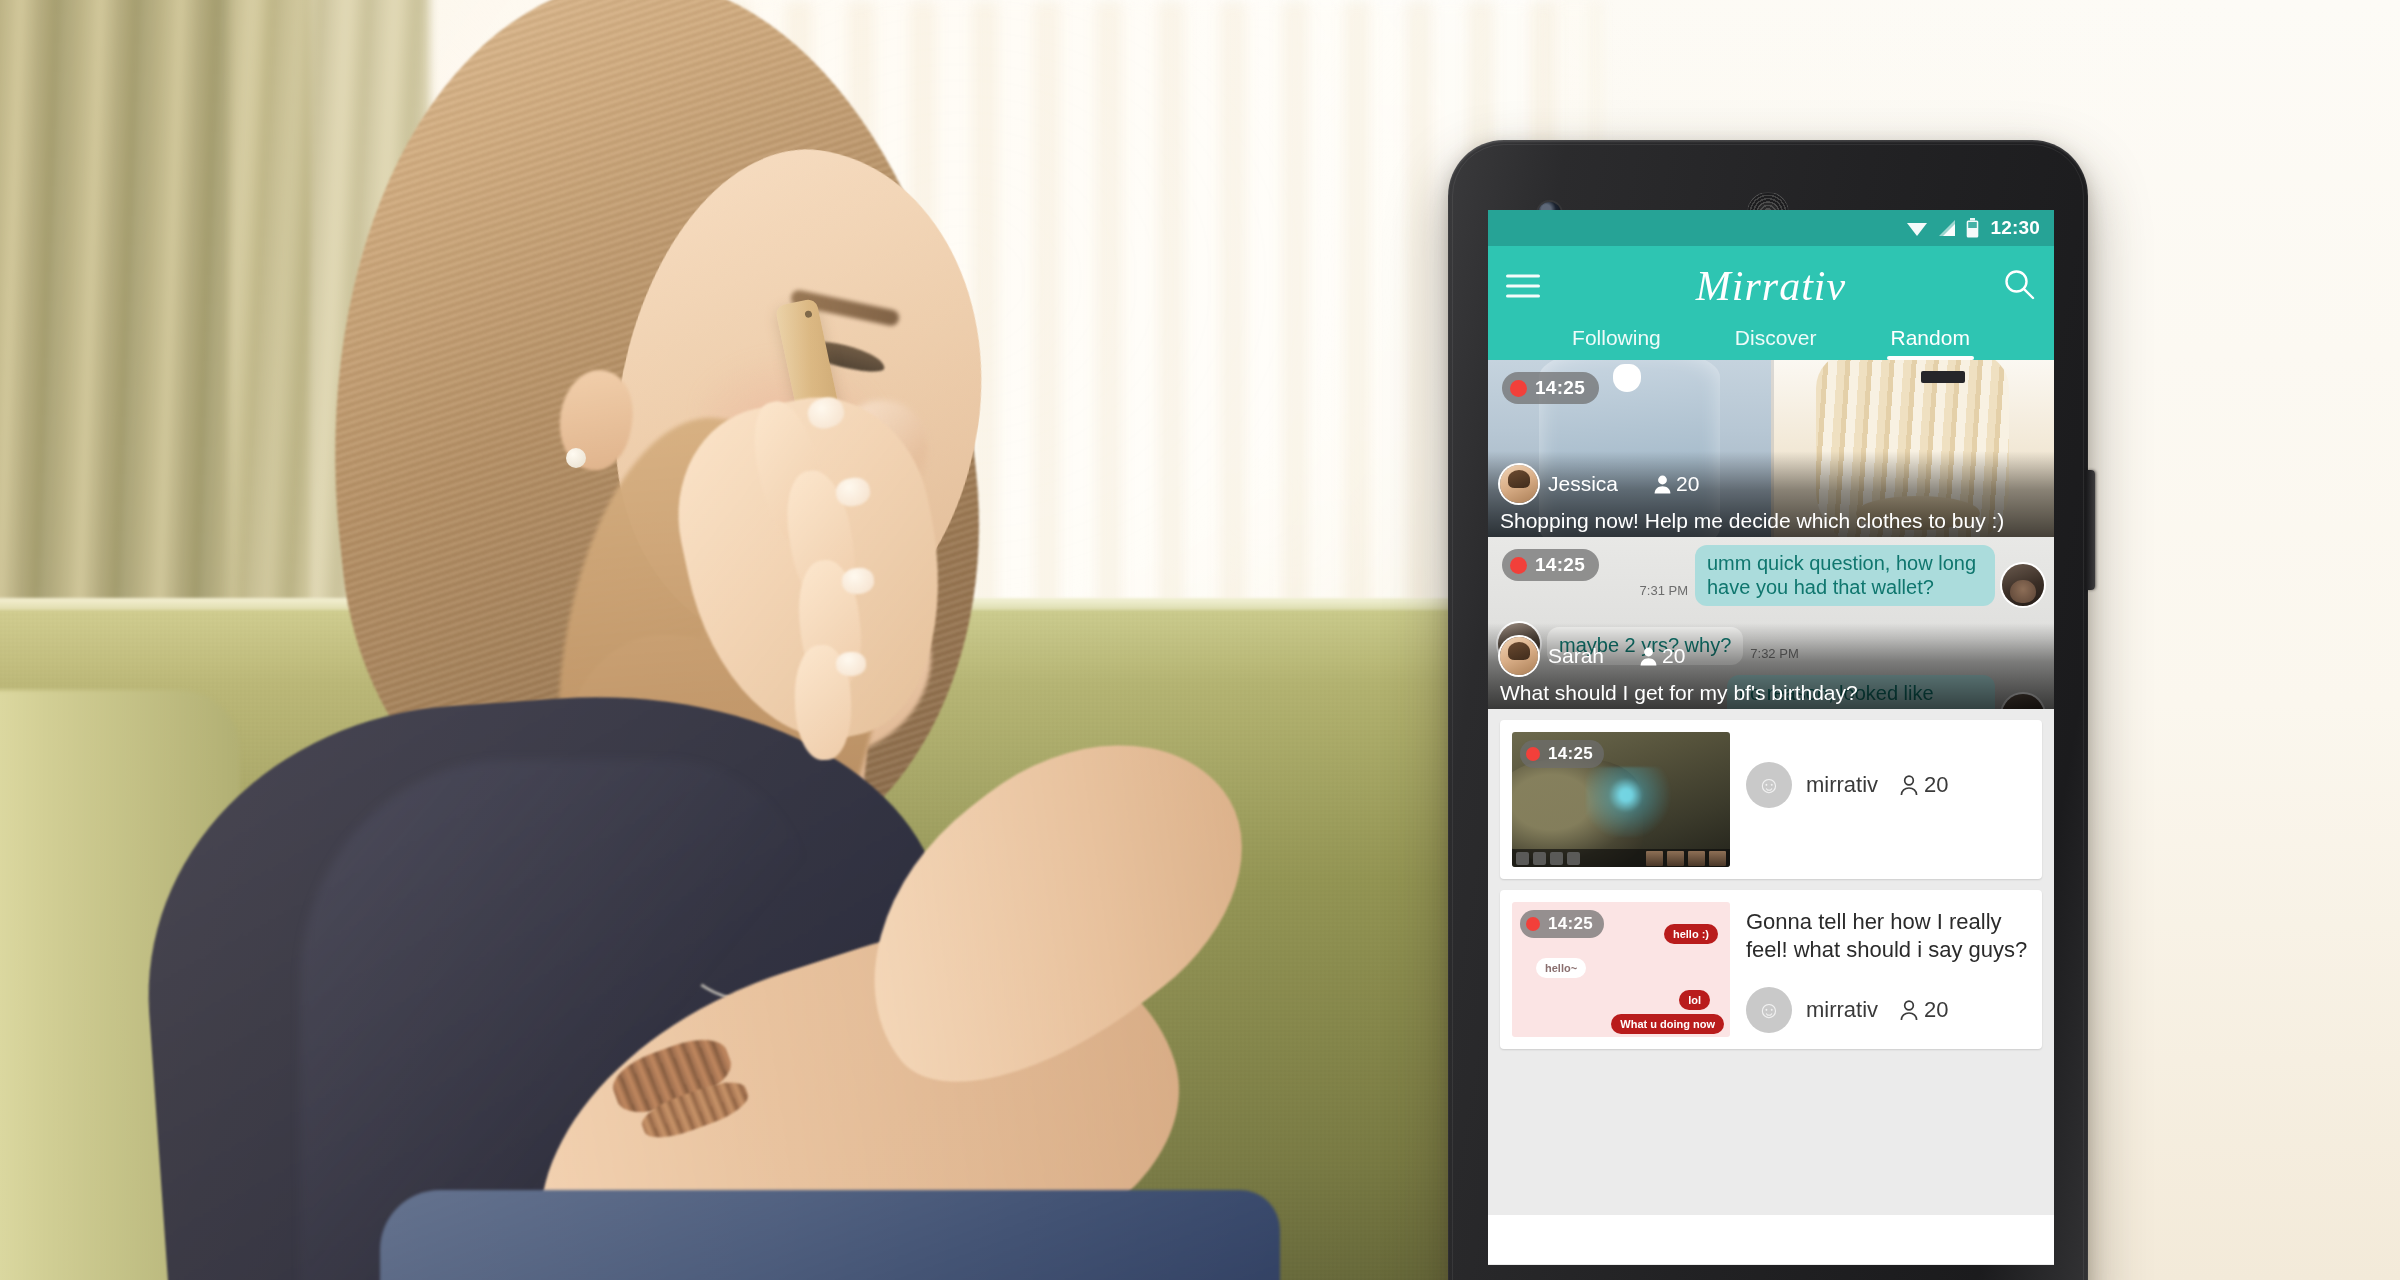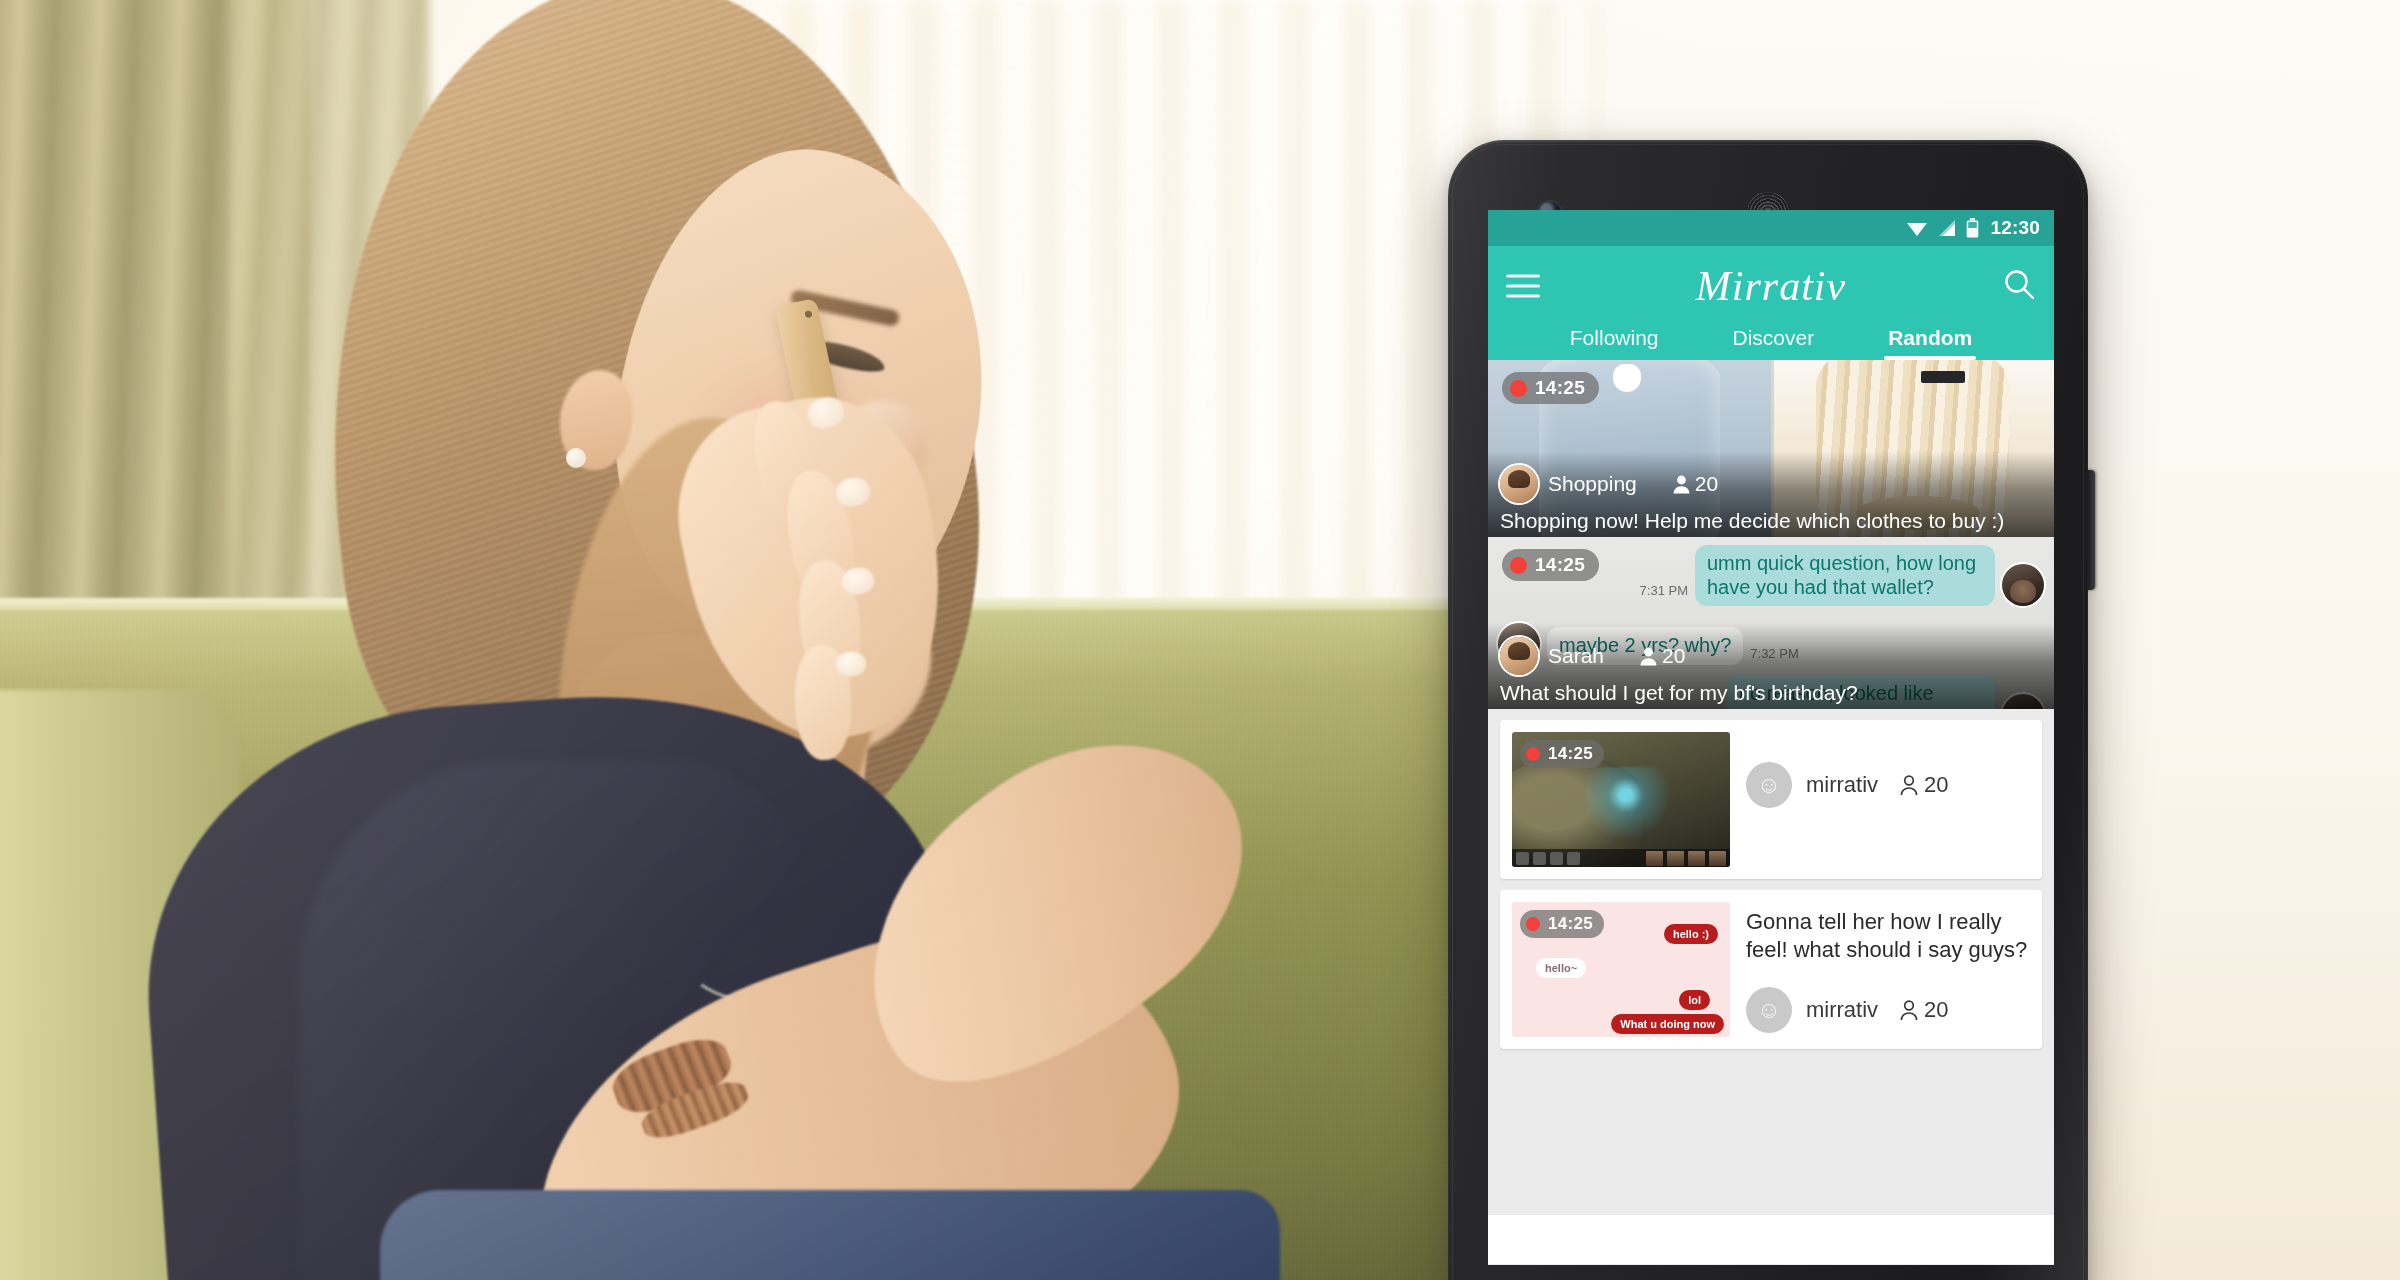--- a/index.html
+++ b/index.html
@@ -315,21 +315,21 @@
     position:absolute; left:50%; transform:translateX(-50%);
     color:#fff; font-size:42px; font-style:italic; font-weight:300;
     font-family:"Liberation Serif", serif; letter-spacing:1px; white-space:nowrap;
   }
   .search-ico { position:absolute; right:18px; top:50%; transform:translateY(-50%); cursor:pointer; }
   .tabs { display:flex; justify-content:center; gap:66px; padding:4px 0 0; }
   .tab {
     color:rgba(255,255,255,.92); font-size:21px; padding:6px 4px 10px;
     position:relative; cursor:pointer; white-space:nowrap;
   }
-  .tab.active { font-weight:bold; color:#fff; }
+  .tab.active { font-weight:normal; color:#fff; }
   .tab.active::after {
     content:""; position:absolute; left:0; right:0; bottom:0; height:4px;
     background:#fff; border-radius:2px;
   }
 
   
   .feed { background:#ebebeb; height:855px; overflow:hidden; }
 
   
   .bleed { position:relative; width:100%; overflow:hidden; }
@@ -582,21 +582,21 @@
           </div>
           <div class="cloth-split"></div>
         </div>
         <div class="live-badge">
           <span class="live-dot"></span>
           <span>14:25</span>
         </div>
         <div class="bleed-scrim"></div>
         <div class="bleed-meta">
           <span class="meta-av av-girl"></span>
-          <span class="meta-name">Shopping</span>
+          <span class="meta-name">Jessica</span>
           <span class="viewers">
             <svg width="17" height="19" viewBox="0 0 17 19">
                 <circle cx="8.5" cy="5" r="4.4" fill="#fff"></circle>
                 <path d="M0.6 18.5c0-4.4 3.5-7.2 7.9-7.2s7.9 2.8 7.9 7.2z" fill="#fff"></path>
               </svg>
             <span>20</span>
           </span>
         </div>
         <div class="bleed-title">Shopping now! Help me decide which clothes to buy :)</div>
       </div>

